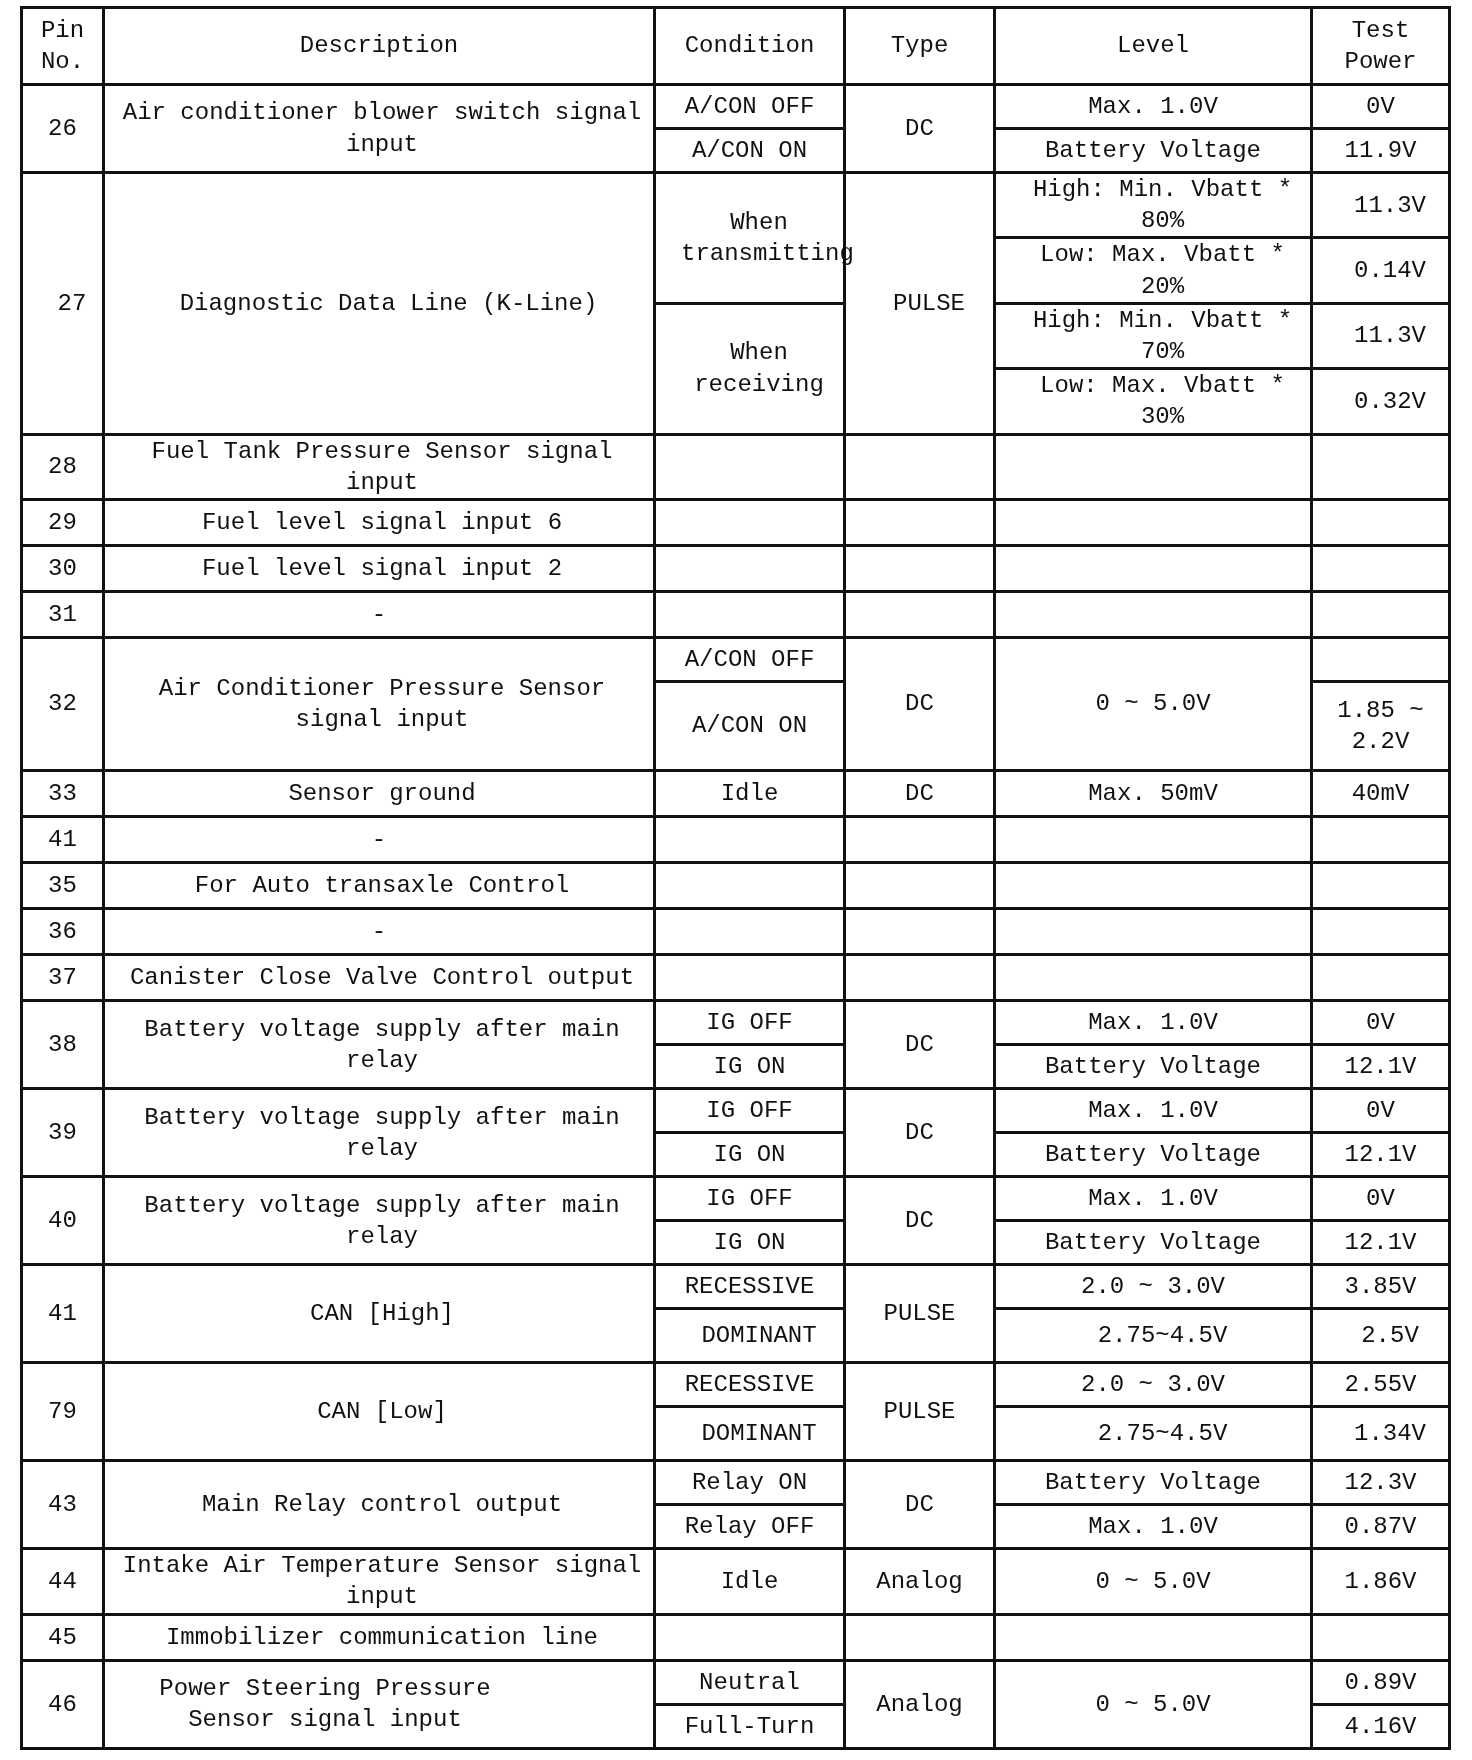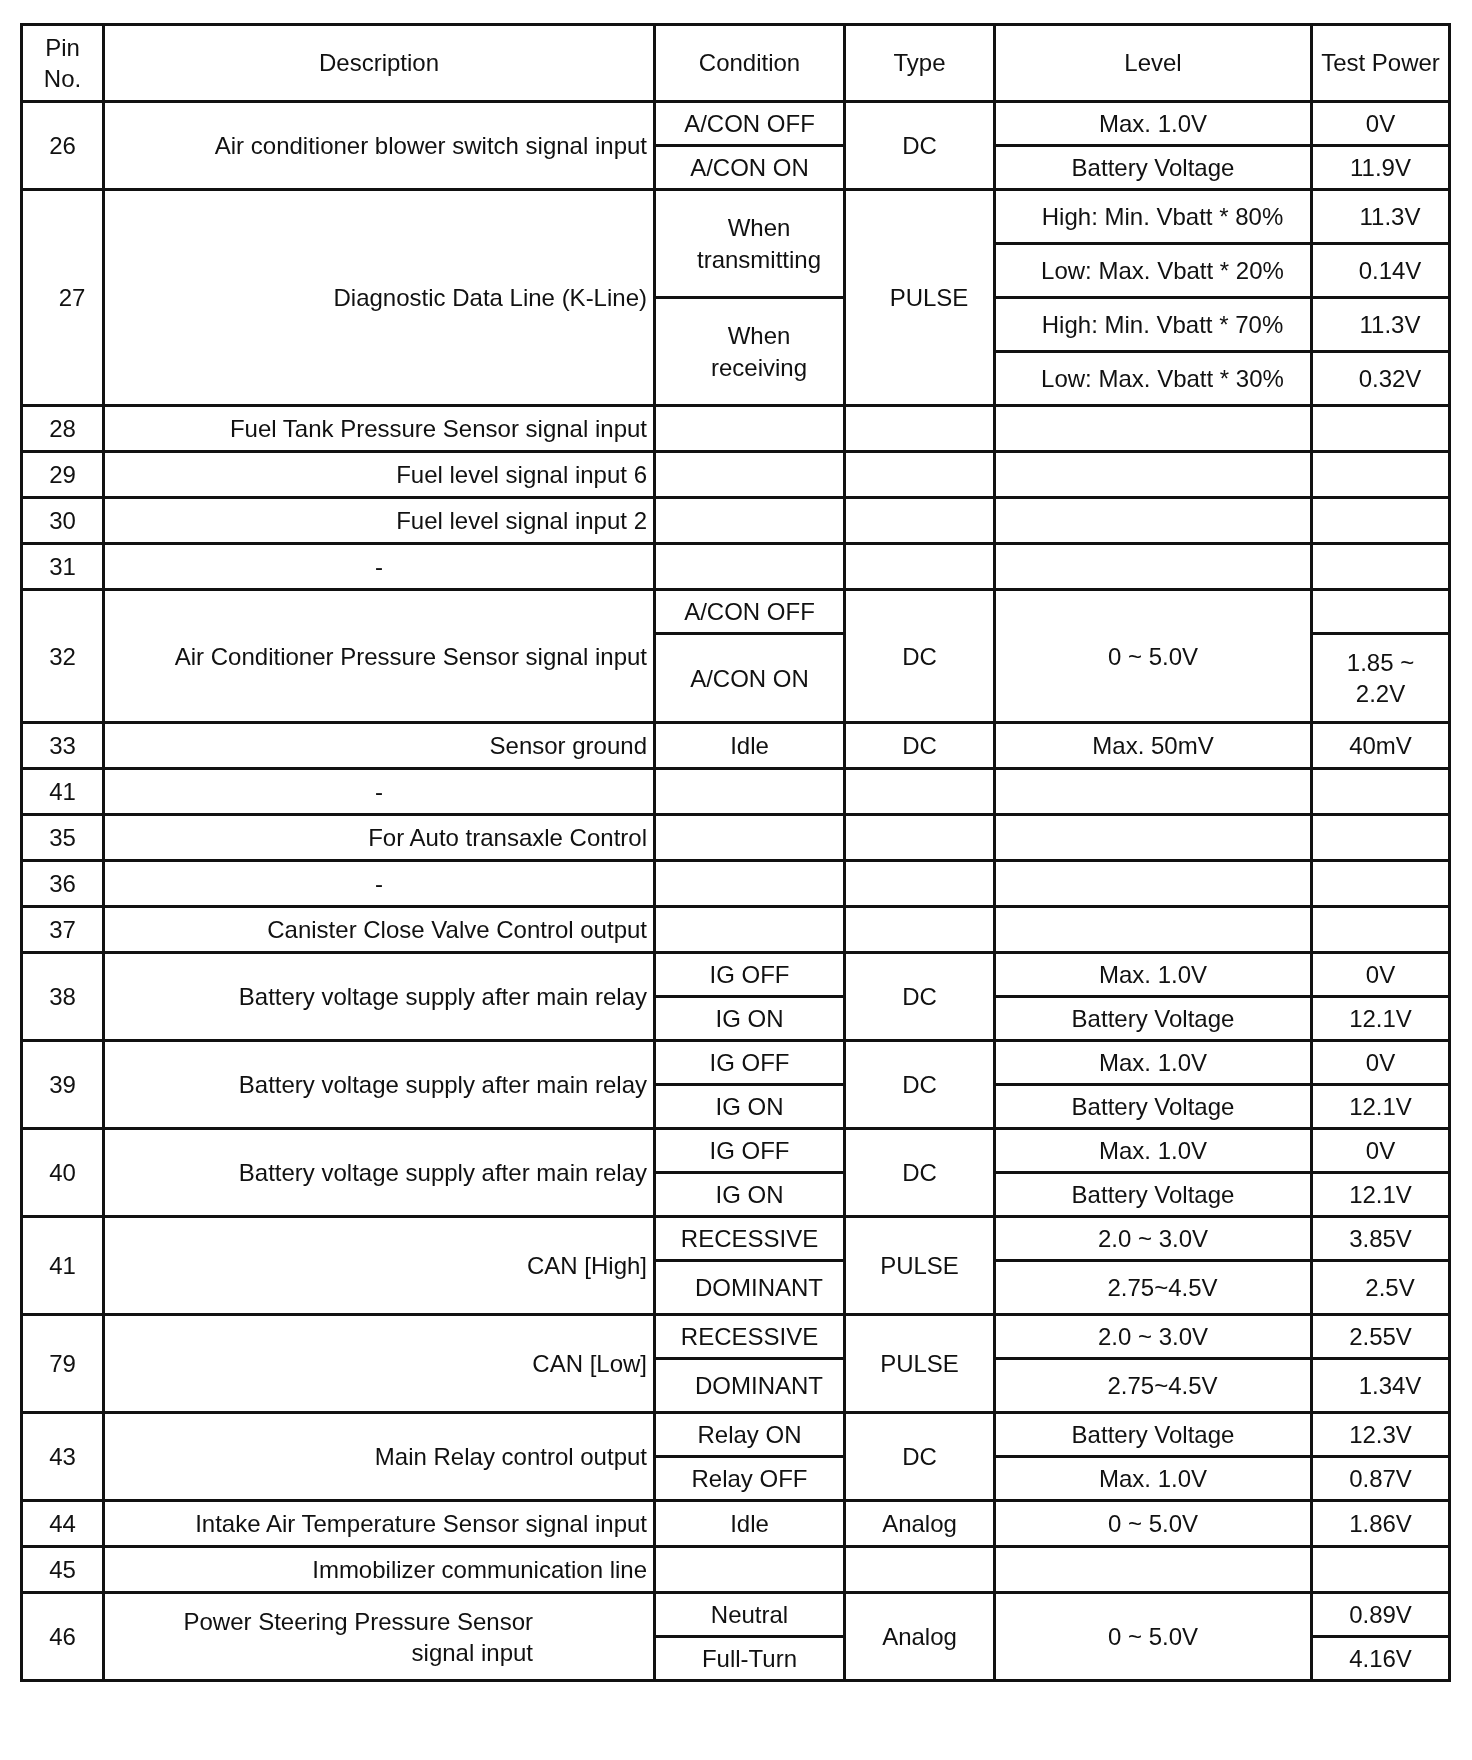--- a/index.html
+++ b/index.html
@@ -1,20 +1,20 @@
 <!DOCTYPE html>
 <html><head>
 <meta charset="utf-8">
 <style>
   html,body{margin:0;padding:0;background:#fff;}
   body{width:1472px;height:1760px;position:relative;font-family:"Liberation Sans",sans-serif;color:#111;}
-  table{position:absolute;left:20px;top:23px;border-collapse:collapse;table-layout:fixed;width:1428px;}
+  table{position:absolute;left:20px;top:6px;border-collapse:collapse;table-layout:fixed;width:1428px;font-family:Liberation Mono, monospace;}
   td,th{border:3px solid #111;font-size:24px;font-weight:normal;text-align:center;vertical-align:middle;padding:0 6px;line-height:1.3;}
   th{font-size:24px;}
-  td.desc{text-align:right;padding-left:12px;}
+  td.desc{text-align:center;padding-left:12px;}
   tr.h th{height:74px;}
   tr.r td{height:41px;}
   tr.t td{height:51px;padding-left:25px;}
   tr.k td{height:43px;}
 </style>
 </head>
 <body>
 
 <table>
   <colgroup>

